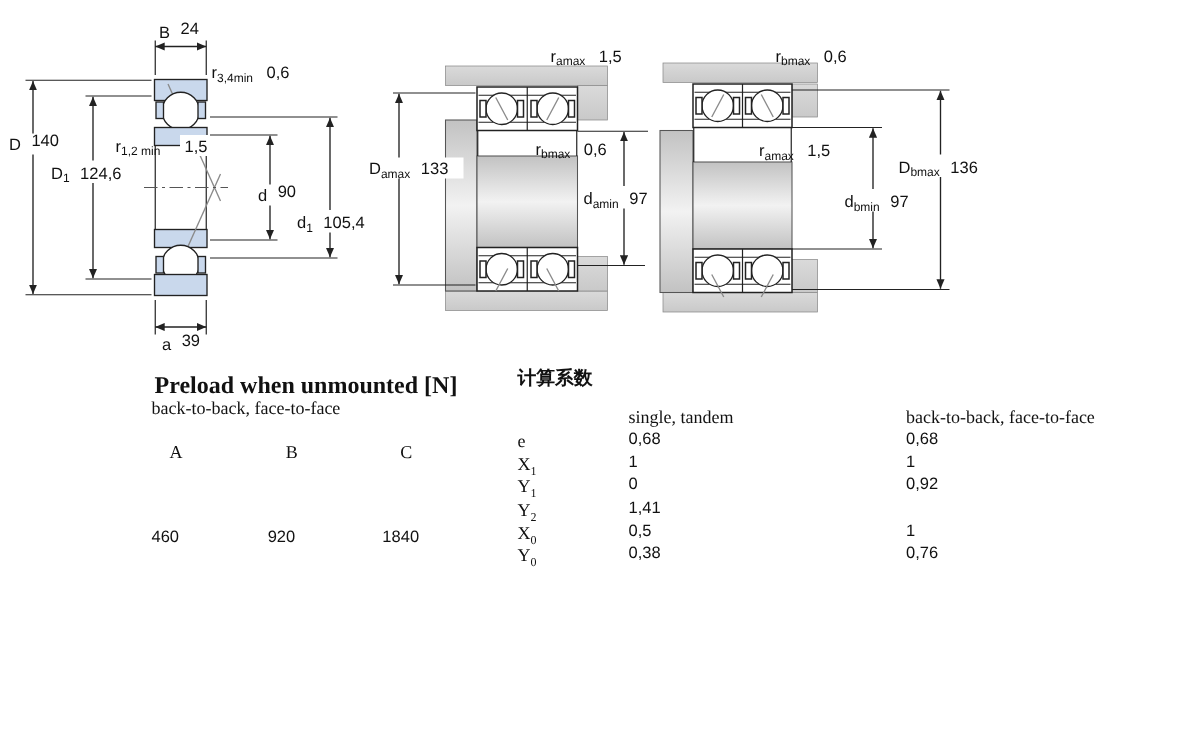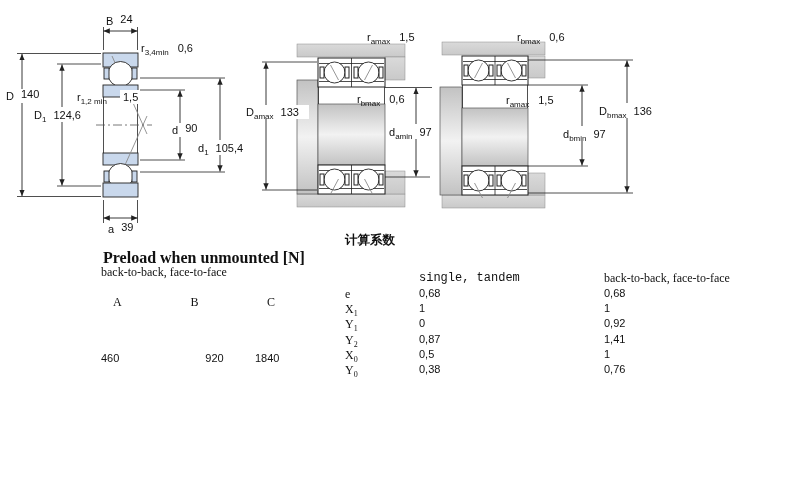--- a/index.html
+++ b/index.html
@@ -234,47 +234,46 @@
 <div class="abs serifb" style="left:103px;top:249px;">Preload when unmounted [N]</div>
 <div class="abs serif" style="left:101px;top:265px;">back-to-back, face-to-face</div>
 
 <div class="abs" style="left:113px;top:292px;">
   <span class="pcell serif" style="width:73px;">A</span>
   <span class="pcell serif" style="width:72px;">B</span>
   <span class="pcell serif" style="width:80px;">C</span>
 </div>
 <div class="abs" style="left:101px;top:308px;">
   <span class="pcell num" style="width:73px;">460</span>
-  <span class="pcell num" style="width:72px;text-align:center;">920</span>
+  <span class="pcell num" style="width:72px;">920</span>
   <span class="pcell num" style="width:80px;margin-top:44px;">1840</span>
 </div>
 
-<div class="abs cjkb" style="left:345px;top:232px;text-align:center;">计算系数</div>
-<div class="abs serif" style="left:419px;top:271px;font-family:Liberation Mono, monospace;">single, tandem</div>
+<div class="abs cjkb" style="left:345px;top:244px;text-align:center;">计算系数</div>
+<div class="abs serif" style="left:419px;top:271px;">single, tandem</div>
 <div class="abs serif" style="left:604px;top:271px;">back-to-back, face-to-face</div>
 
 <div class="abs" style="left:345px;top:287px;width:440px;">
   <div class="trow">
     <span class="tcell-label"><span>e</span><sub></sub></span>
     <span class="tcell-v1">0,68</span>
     <span class="tcell-v2">0,68</span>
   </div>
   <div class="trow">
     <span class="tcell-label"><span>X</span><sub>1</sub></span>
     <span class="tcell-v1">1</span>
     <span class="tcell-v2">1</span>
   </div>
   <div class="trow">
     <span class="tcell-label"><span>Y</span><sub>1</sub></span>
     <span class="tcell-v1">0</span>
     <span class="tcell-v2">0,92</span>
   </div>
   <div class="trow">
     <span class="tcell-label"><span>Y</span><sub>2</sub></span>
-    <span class="tcell-v1">0,87</span>
     <span class="tcell-v2">1,41</span>
   </div>
   <div class="trow">
     <span class="tcell-label"><span>X</span><sub>0</sub></span>
     <span class="tcell-v1">0,5</span>
     <span class="tcell-v2">1</span>
   </div>
   <div class="trow">
     <span class="tcell-label"><span>Y</span><sub>0</sub></span>
     <span class="tcell-v1">0,38</span>

